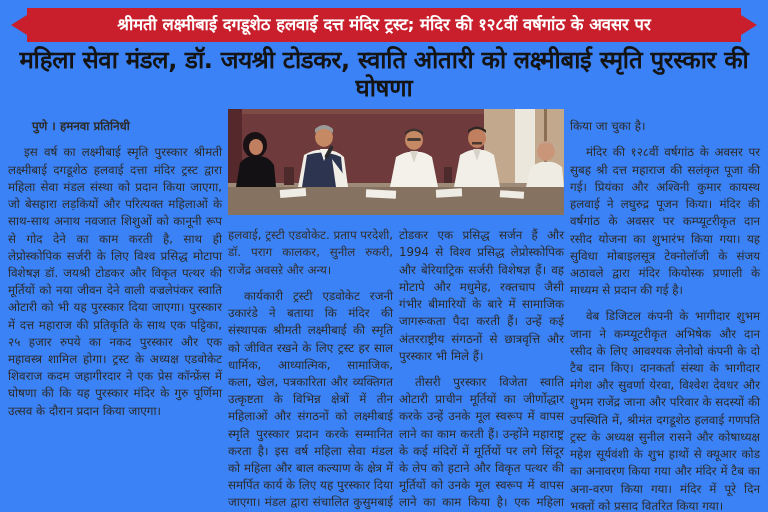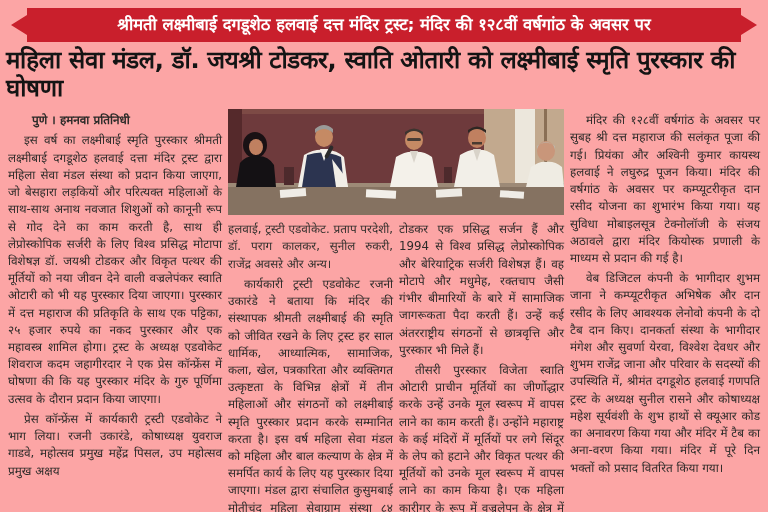--- a/index.html
+++ b/index.html
@@ -1,39 +1,39 @@
 <!DOCTYPE html>
 <html><head>
 <meta charset="utf-8">
 <style>
   html,body{margin:0;padding:0;background:#e8e8e8;}
   .page{
-    width:768px;height:512px;background:#fca5a5;overflow:hidden;position:relative;
+    width:768px;height:512px;background:#3b82f6;overflow:hidden;position:relative;
     font-family:"DejaVu Sans",sans-serif;box-sizing:border-box;
   }
   .banner{
     margin:8px auto 0;width:746px;height:34px;background:#c91f2c;color:#ffffff;
     display:flex;align-items:center;justify-content:center;
     font-weight:bold;font-size:16.5px;line-height:1;
     clip-path:polygon(16px 0,calc(100% - 16px) 0,calc(100% - 16px) 7px,100% 50%,
       calc(100% - 16px) calc(100% - 7px),calc(100% - 16px) 100%,16px 100%,
       16px calc(100% - 7px),0 50%,16px 7px);
   }
   .headline{
-    margin:5px 6px 0;text-align:left;font-size:24px;font-weight:800;
+    margin:5px 6px 0;text-align:center;font-size:24px;font-weight:800;
     color:#141414;letter-spacing:-0.3px;line-height:1.15;
   }
   .body{display:flex;gap:6px;padding:7px 8px 0;}
   .col{font-size:11.8px;line-height:1.46;color:#2d2b29;text-align:justify;}
   .col1{width:214px;}
   .middle{width:336px;}
   .col4{width:190px;}
   .midcols{display:flex;gap:6px;margin-top:3px;}
   .midcol{width:165px;}
-  .col p{margin:3px 0 1px 0;text-indent:16px;}
+  .col p{margin:9px 0 1px 0;text-indent:16px;}
   .col p.noindent{text-indent:0;}
   .dateline{font-weight:bold;text-indent:24px !important;}
   .caption{text-indent:0 !important;color:#33302d;}
   .photo{width:336px;height:106px;background:#6e3a3c;}
   .photo svg{display:block;}
 </style>
 </head>
 <body>
 
 <div class="page">
@@ -42,21 +42,20 @@
     <span>श्रीमती लक्ष्मीबाई दगडूशेठ हलवाई दत्त मंदिर ट्रस्ट; मंदिर की १२८वीं वर्षगांठ के अवसर पर</span>
   </div>
 
   <h1 class="headline">महिला सेवा मंडल, डॉ. जयश्री टोडकर, स्वाति ओतारी को लक्ष्मीबाई स्मृति पुरस्कार की घोषणा</h1>
 
   <div class="body">
 
     <div class="col col1">
       <p class="dateline">पुणे । हमनवा प्रतिनिधी</p>
       <p>इस वर्ष का लक्ष्मीबाई स्मृति पुरस्कार श्रीमती लक्ष्मीबाई दगडूशेठ हलवाई दत्ता मंदिर ट्रस्ट द्वारा महिला सेवा मंडल संस्था को प्रदान किया जाएगा, जो बेसहारा लड़कियों और परित्यक्त महिलाओं के साथ-साथ अनाथ नवजात शिशुओं को कानूनी रूप से गोद देने का काम करती है, साथ ही लेप्रोस्कोपिक सर्जरी के लिए विश्व प्रसिद्ध मोटापा विशेषज्ञ डॉ. जयश्री टोडकर और विकृत पत्थर की मूर्तियों को नया जीवन देने वाली वज्रलेपंकर स्वाति ओटारी को भी यह पुरस्कार दिया जाएगा। पुरस्कार में दत्त महाराज की प्रतिकृति के साथ एक पट्टिका, २५ हजार रुपये का नकद पुरस्कार और एक महावस्त्र शामिल होगा। ट्रस्ट के अध्यक्ष एडवोकेट शिवराज कदम जहागीरदार ने एक प्रेस कॉन्फ्रेंस में घोषणा की कि यह पुरस्कार मंदिर के गुरु पूर्णिमा उत्सव के दौरान प्रदान किया जाएगा।</p>
-      <p>प्रेस कॉन्फ्रेंस में कार्यकारी ट्रस्टी एडवोकेट ने भाग लिया। रजनी उकारंडे, कोषाध्यक्ष युवराज गाडवे, महोत्सव प्रमुख महेंद्र पिसल, उप महोत्सव प्रमुख अक्षय</p>
     </div>
 
     <div class="middle">
       <div class="photo">
         <svg width="336" height="106" viewBox="0 0 336 106" xmlns="http://www.w3.org/2000/svg">
 
           <rect x="0" y="0" width="336" height="106" fill="#6e3a3c"></rect>
           <rect x="0" y="0" width="336" height="5" fill="#7d4a45"></rect>
           <rect x="0" y="0" width="14" height="106" fill="#55292b"></rect>
 
@@ -111,18 +110,19 @@
 
         </div>
         <div class="col midcol">
           <p class="noindent">टोडकर एक प्रसिद्ध सर्जन हैं और 1994 से विश्व प्रसिद्ध लेप्रोस्कोपिक और बेरियाट्रिक सर्जरी विशेषज्ञ हैं। वह मोटापे और मधुमेह, रक्तचाप जैसी गंभीर बीमारियों के बारे में सामाजिक जागरूकता पैदा करती हैं। उन्हें कई अंतरराष्ट्रीय संगठनों से छात्रवृत्ति और पुरस्कार भी मिले हैं।</p>
           <p>तीसरी पुरस्कार विजेता स्वाति ओटारी प्राचीन मूर्तियों का जीर्णोद्धार करके उन्हें उनके मूल स्वरूप में वापस लाने का काम करती हैं। उन्होंने महाराष्ट्र के कई मंदिरों में मूर्तियों पर लगे सिंदूर के लेप को हटाने और विकृत पत्थर की मूर्तियों को उनके मूल स्वरूप में वापस लाने का काम किया है। एक महिला कारीगर के रूप में वज्रलेपन के क्षेत्र में उनका काम बेहद अनूठा है और इसके लिए उन्हें कई पुरस्कारों से सम्मानित</p>
         </div>
       </div>
     </div>
 
     <div class="col col4">
+      <p class="noindent">किया जा चुका है।</p>
       <p>मंदिर की १२८वीं वर्षगांठ के अवसर पर सुबह श्री दत्त महाराज की सलंकृत पूजा की गई। प्रियंका और अश्विनी कुमार कायस्थ हलवाई ने लघुरुद्र पूजन किया। मंदिर की वर्षगांठ के अवसर पर कम्प्यूटरीकृत दान रसीद योजना का शुभारंभ किया गया। यह सुविधा मोबाइलसूत्र टेक्नोलॉजी के संजय अठावले द्वारा मंदिर कियोस्क प्रणाली के माध्यम से प्रदान की गई है।</p>
       <p>वेब डिजिटल कंपनी के भागीदार शुभम जाना ने कम्प्यूटरीकृत अभिषेक और दान रसीद के लिए आवश्यक लेनोवो कंपनी के दो टैब दान किए। दानकर्ता संस्था के भागीदार मंगेश और सुवर्णा येरवा, विश्वेश देवधर और शुभम राजेंद्र जाना और परिवार के सदस्यों की उपस्थिति में, श्रीमंत दगडूशेठ हलवाई गणपति ट्रस्ट के अध्यक्ष सुनील रासने और कोषाध्यक्ष महेश सूर्यवंशी के शुभ हाथों से क्यूआर कोड का अनावरण किया गया और मंदिर में टैब का अना-वरण किया गया। मंदिर में पूरे दिन भक्तों को प्रसाद वितरित किया गया।</p>
     </div>
 
   </div>
 </div>
 
 </body></html>

